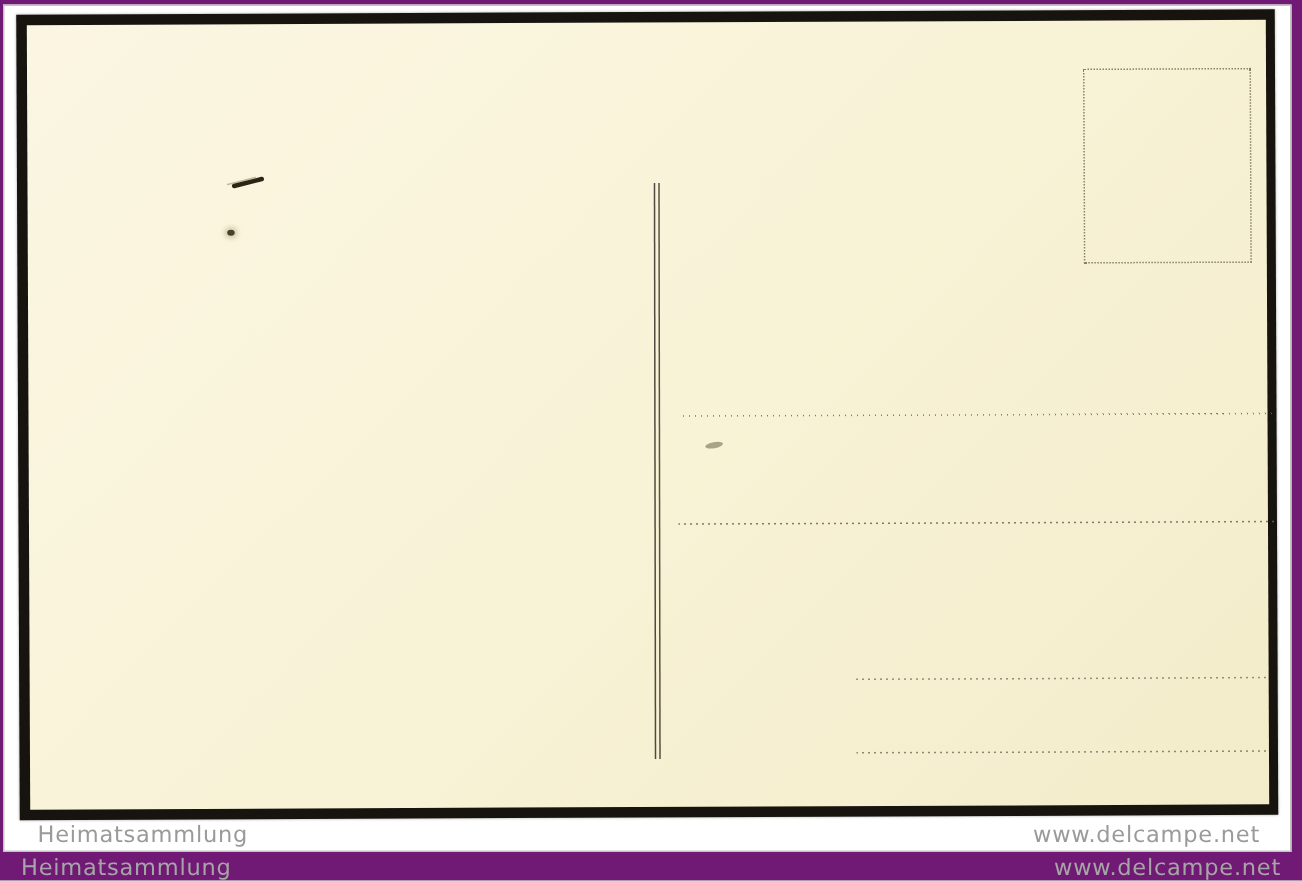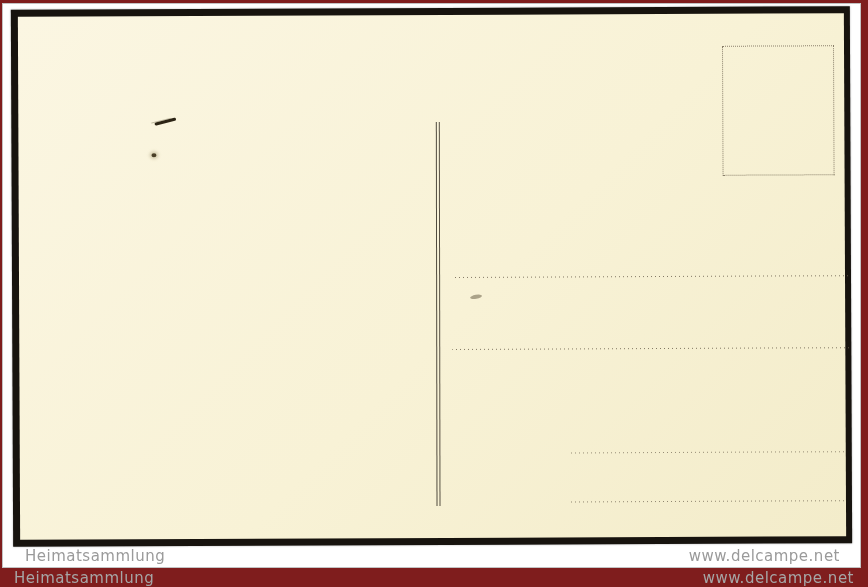--- a/index.html
+++ b/index.html
@@ -8,21 +8,21 @@
     background: #ffffff;
     width: 868px;
     height: 587px;
     overflow: hidden;
     font-family: "DejaVu Sans", "Liberation Sans", sans-serif;
   }
   .stage {
     position: relative;
     width: 868px;
     height: 587px;
-    background: #7f1d1d;
+    background: #701a75;
     text-decoration: underline;
   }
   
   .listing-border {
     position: absolute;
     left: 2px;
     top: 3px;
     width: 859px;
     height: 565px;
     border: 1px solid #c3c3c3;

